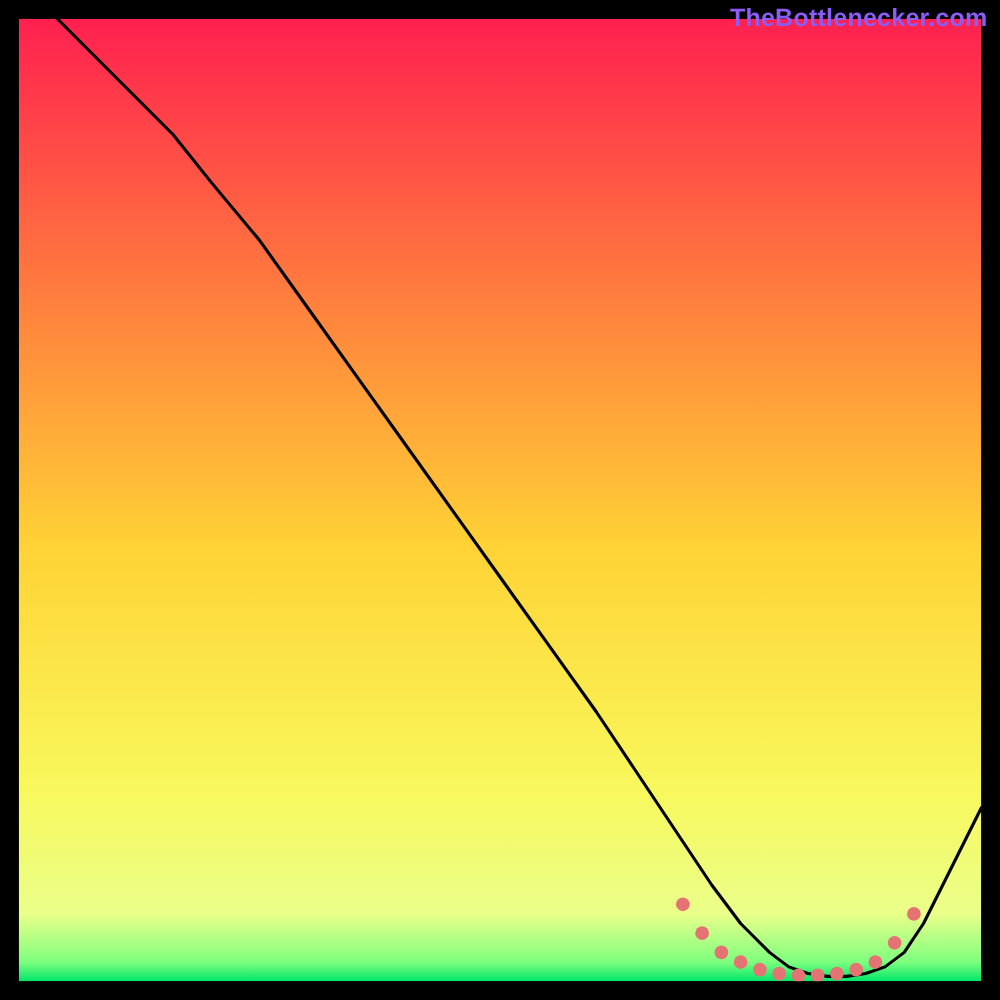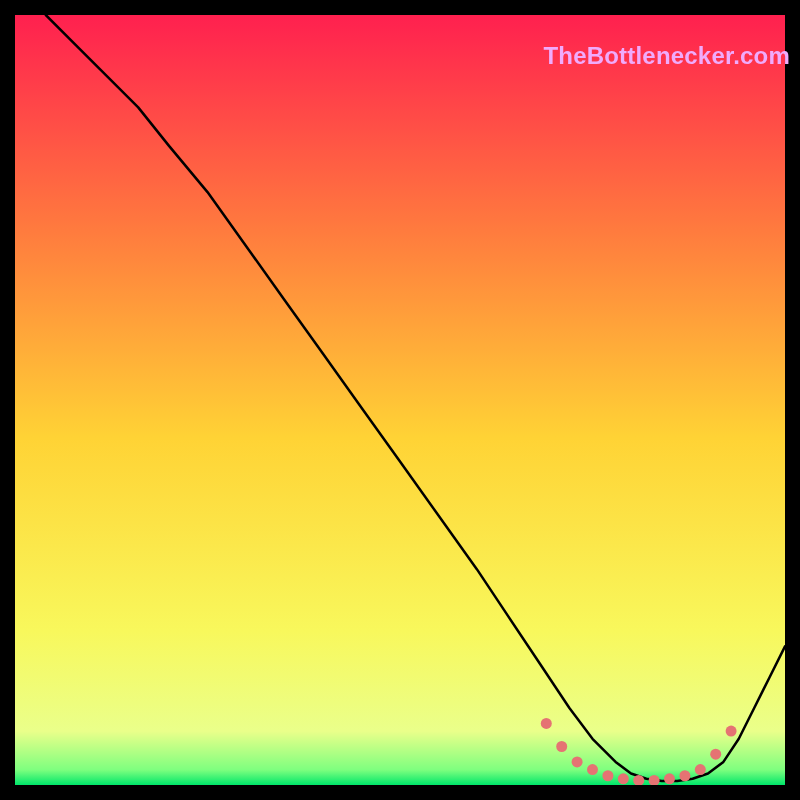--- a/index.html
+++ b/index.html
@@ -23,25 +23,24 @@
     position: absolute;
     left: 0;
     top: 0;
     width: 770px;
     height: 770px;
   }
   .attribution {
     position: absolute;
     right: 10px;
     top: 4px;
-    color: #f0abfc;
-    font-size: 24px;
+    color: #8b5cf6;
+    font-size: 20px;
     font-weight: 600;
     letter-spacing: 0.2px;
-    margin-top: 38px;
   }
   svg { display: block; }
 </style>
 </head>
 <body>
 
 <div class="frame">
   <svg class="plot" viewBox="0 0 770 770" preserveAspectRatio="none">
     <defs>
       <linearGradient id="bg" x1="0" y1="0" x2="0" y2="1">

